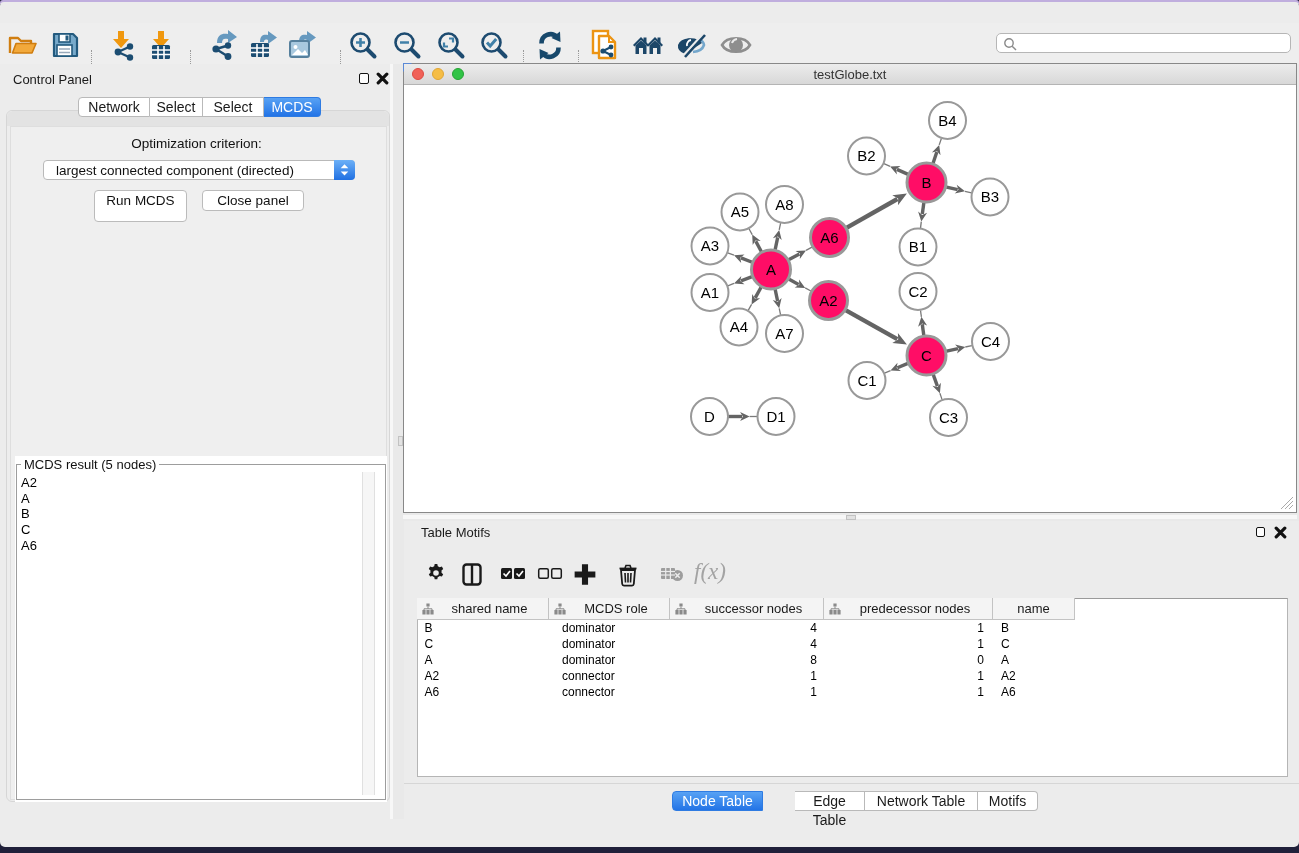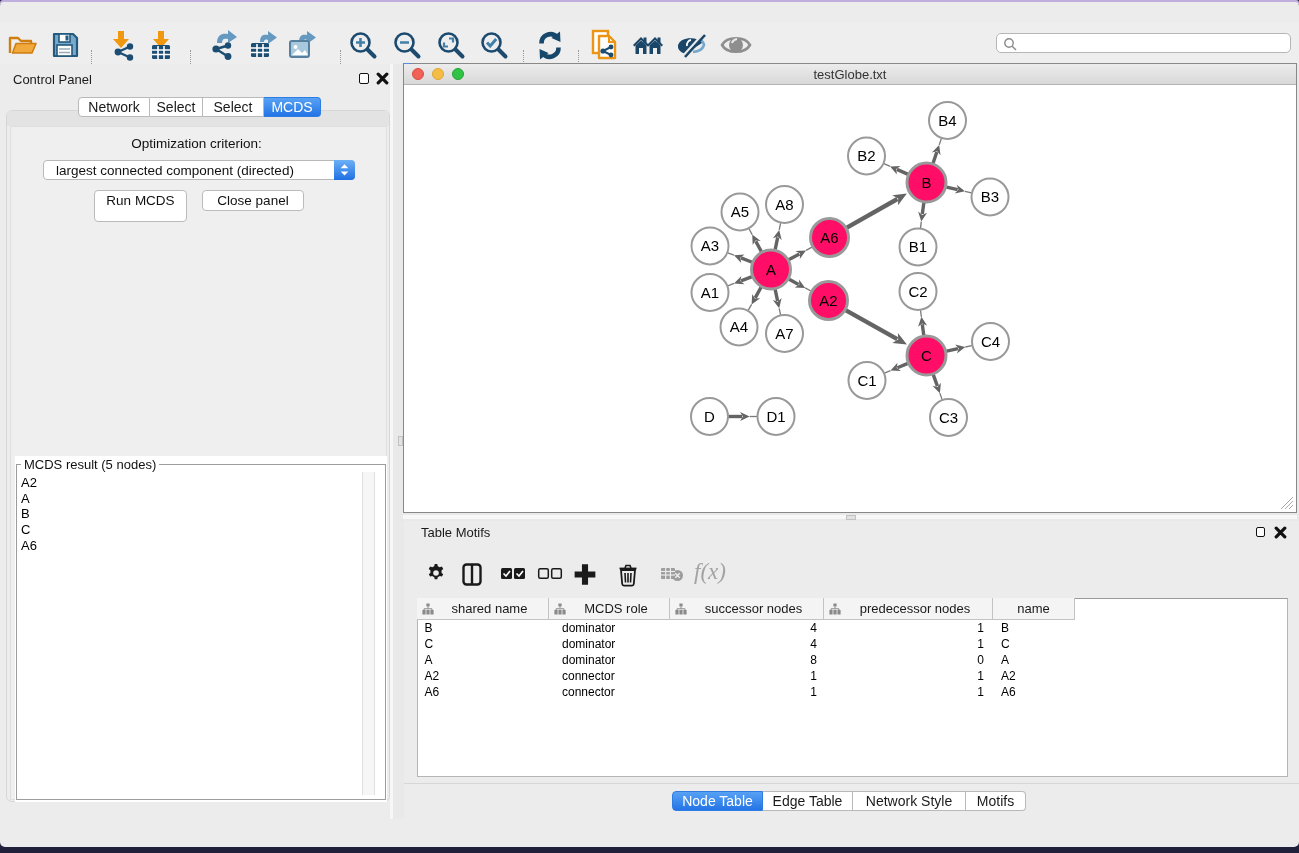--- a/index.html
+++ b/index.html
@@ -447,19 +447,19 @@
       <div class="cell" style="left:420px;top:148.1px;width:160px;text-align:right;">1</div>
       <div class="cell" style="left:597px;top:148.1px;">A2</div>
       <div class="cell" style="left:20.5px;top:164.3px;">A6</div>
       <div class="cell" style="left:158px;top:164.3px;">connector</div>
       <div class="cell" style="left:266px;top:164.3px;width:147px;text-align:right;">1</div>
       <div class="cell" style="left:420px;top:164.3px;width:160px;text-align:right;">1</div>
       <div class="cell" style="left:597px;top:164.3px;">A6</div>
       <div class="abs" style="left:0;top:262px;width:895px;height:1px;background:#d6d6d6;"></div>
       <div class="tabbar" style="left:268px;top:270px;">
         <div class="tab sel first" style="width:91px;">Node Table</div>
-        <div class="tab" style="width:90px;">Edge Table</div>
-        <div class="tab" style="width:113px;">Network Style</div>
+        <div class="tab" style="width:70px;margin-left:32px;">Edge Table</div>
+        <div class="tab" style="width:113px;">Network Table</div>
         <div class="tab last" style="width:60px;">Motifs</div>
       </div>
     </div>
   </div>
 </div>
 
 </body></html>

